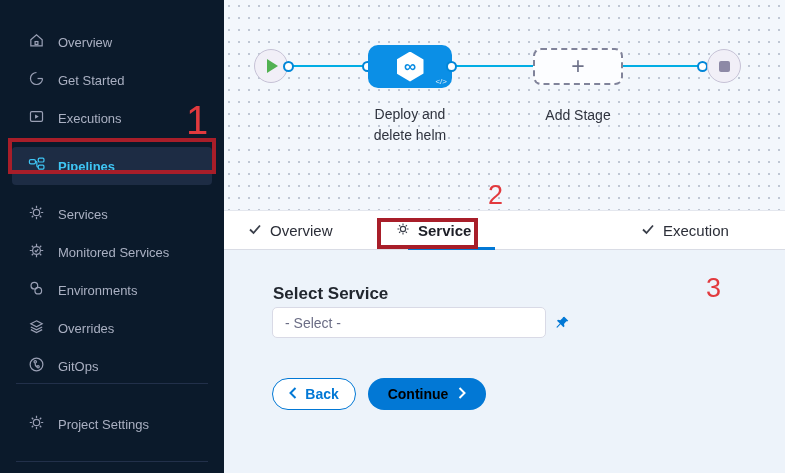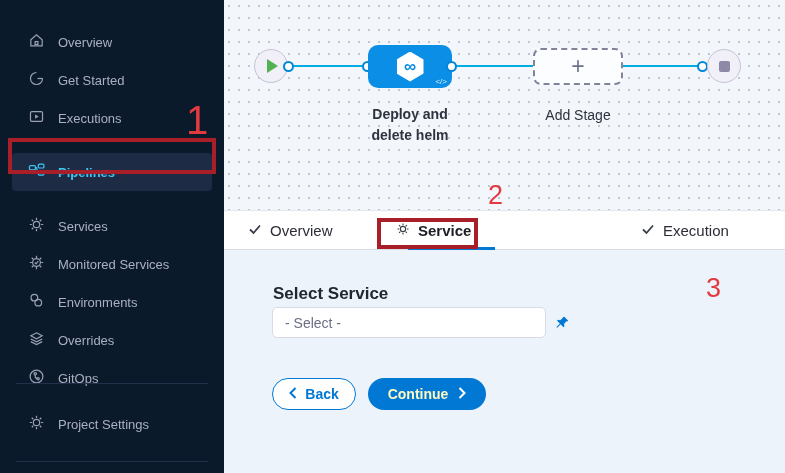--- a/index.html
+++ b/index.html
@@ -6,21 +6,21 @@
   html,body { width:785px; height:473px; overflow:hidden; background:#fff;
               font-family:"Liberation Sans", sans-serif; }
   .app { position:relative; width:785px; height:473px;padding-left:28px; }
 
   
   .sidebar { position:absolute; left:0; top:0; width:224px; height:473px; background:#0b1a2b; }
   .nav { position:absolute; top:23px; left:0; right:0; list-style:none; }
   .nav-item { height:38px; display:flex; align-items:center; padding-left:28px; gap:13px;
               color:#aab0c2; font-size:13px; cursor:pointer; }
   .nav-item svg { flex:0 0 auto; }
-  .nav-item.active { background:#1d2c44; border-radius:4px; margin:16px 12px; padding-left:16px;
+  .nav-item.active { background:#1d2c44; border-radius:4px; margin:10px 12px; padding-left:16px;
                      color:#3fc6f5; font-weight:bold; }
   .nav-divider { position:absolute; left:16px; right:16px; height:1px; background:#22304a; }
   .nav-footer { position:absolute; top:405px; left:0; right:0; height:38px; display:flex;
                 align-items:center; padding-left:28px; gap:13px; color:#aab0c2; font-size:13px; cursor:pointer; }
 
   
   .main { position:absolute; left:224px; top:0; width:561px; height:473px; }
 
   
   .canvas { position:absolute; left:0; top:0; width:561px; height:210px; background:#f3f7fc;
@@ -36,21 +36,21 @@
               border-bottom:7px solid transparent; margin-left:3px; }
   .stop-sq { width:11px; height:11px; background:#8d89a6; border-radius:2px; }
   .stage-node { position:absolute; left:144px; top:45px; width:84px; height:43px; background:#0b8fe6;
                 border-radius:10px; display:flex; align-items:center; justify-content:center; cursor:pointer; }
   .hex { width:27px; height:30px; background:#fff;
          clip-path:polygon(50% 0,100% 27%,100% 73%,50% 100%,0 73%,0 27%);
          display:flex; align-items:center; justify-content:center;
          color:#0a8ce2; font-size:17px; font-weight:bold; }
   .code-glyph { position:absolute; right:5px; bottom:2px; font-size:8px; color:rgba(255,255,255,.85); }
   .stage-label { position:absolute; left:131px; top:104px; width:110px; text-align:center;
-                 font-size:14px; line-height:21px; color:#2f333e;font-weight:bold; }
+                 font-size:14px; line-height:21px; color:#2f333e; }
   .addstage-box { position:absolute; left:309px; top:48px; width:90px; height:37px; background:#fcfdff;
                   border:2px dashed #80839a; border-radius:8px; display:flex; align-items:center;
                   justify-content:center; color:#6d7189; font-size:23px; font-weight:300; cursor:pointer; }
   .addstage-label { position:absolute; left:304px; top:107px; width:100px; text-align:center;
                     font-size:14px; color:#2f333e; }
 
   
   .tabbar { position:absolute; left:0; top:210px; width:561px; height:40px; background:#fff;
             border-top:1px solid #e4e7ee; border-bottom:1px solid #d9dce5; }
   .tab { position:absolute; top:0; height:38px; display:flex; align-items:center; gap:8px;
@@ -64,21 +64,21 @@
                  font-size:17px; font-weight:bold; color:#22272f;flex-direction:column; }
   .select-box { position:absolute; left:48px; top:57px; width:274px; height:31px; background:#fff;
                 border:1px solid #d9dae6; border-radius:5px; display:flex; align-items:center;
                 padding-left:12px; font-size:14px; color:#6b6d85; cursor:pointer;text-align:center; }
   .pin-btn { position:absolute; left:324px; top:57px; width:28px; height:31px; display:flex;
              align-items:center; justify-content:center; cursor:pointer; background:transparent; border:none; }
   .btn { position:absolute; top:128px; height:32px; border-radius:16px; font-size:14px; font-weight:bold;
          display:flex; align-items:center; justify-content:center; gap:8px; cursor:pointer;
          font-family:"Liberation Sans", sans-serif; }
   .btn-back { left:48px; width:84px; background:#fff; border:1.5px solid #0278d5; color:#0278d5; }
-  .btn-continue { left:144px; width:118px; background:#0278d5; border:none; color:#fef9c3;gap:10px; }
+  .btn-continue { left:144px; width:118px; background:#0278d5; border:none; color:#000000;gap:10px; }
 
   
   .anno-box { position:absolute; border:4px solid #a81e29; pointer-events:none; }
   .anno-num { position:absolute; color:#e23a3e; font-weight:500; pointer-events:none; }
   #anno-box-1 { left:8px; top:138px; width:208px; height:36px; }
   #anno-num-1 { left:186px; top:98px; font-size:40px; }
   #anno-box-2 { left:153px; top:217px; width:101px; height:31px; }
   #anno-num-2 { left:264px; top:180px; font-size:27px; }
   #anno-num-3 { left:482px; top:273px; font-size:27px; }
 </style>

